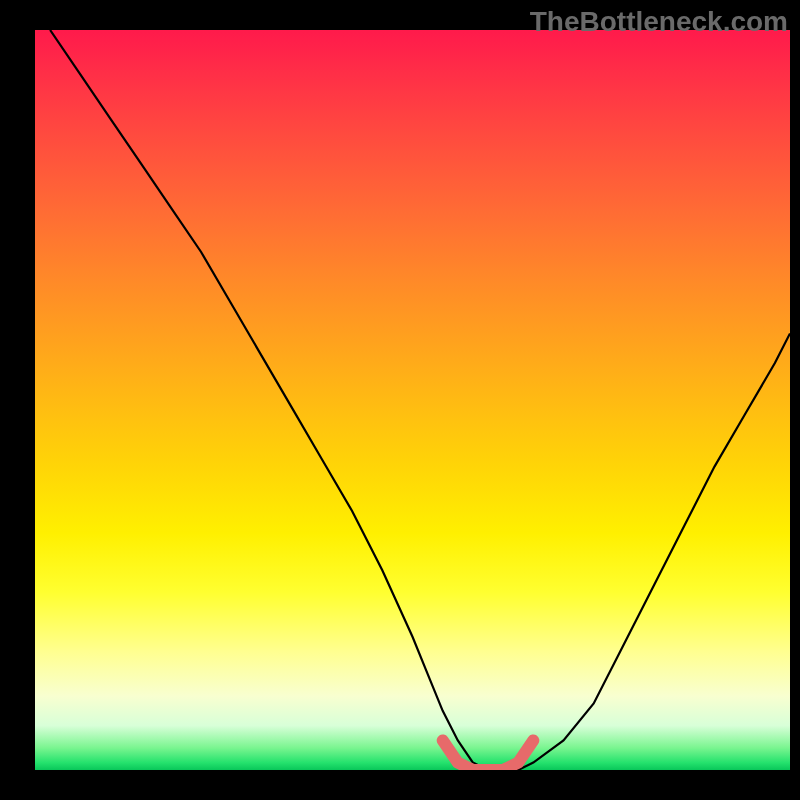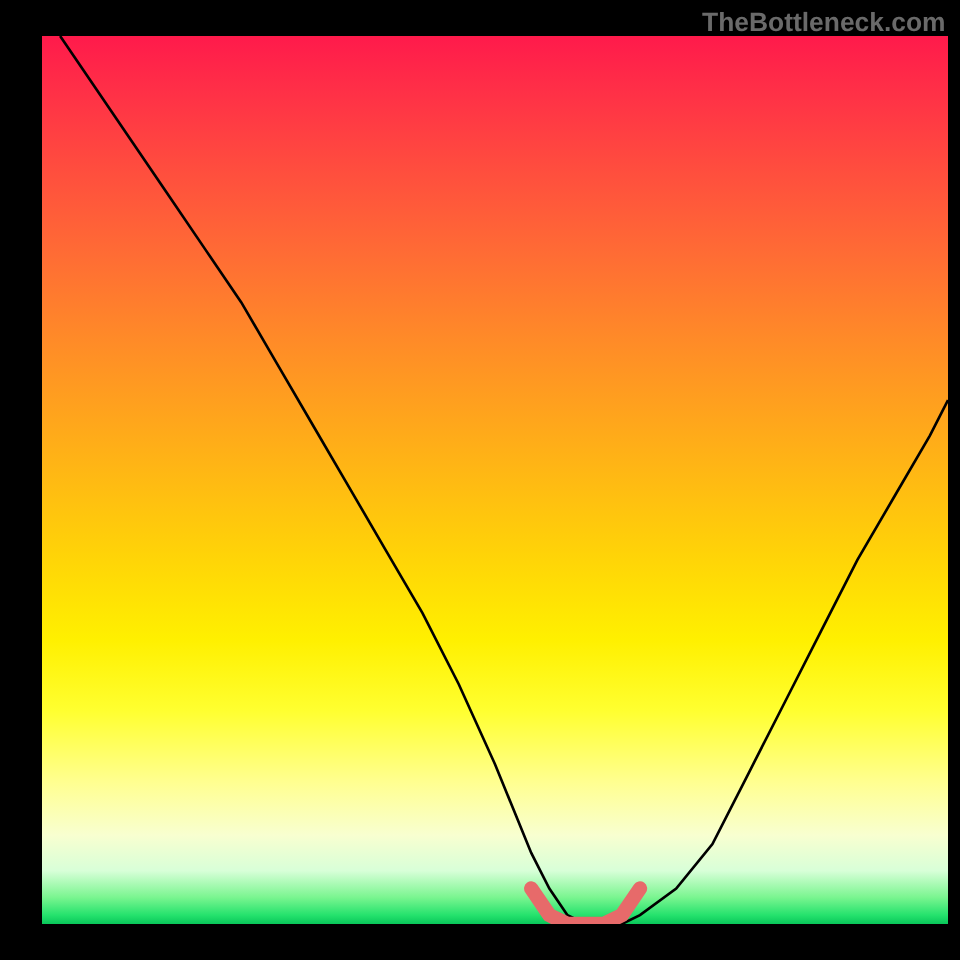--- a/index.html
+++ b/index.html
@@ -8,21 +8,21 @@
     height: 800px;
     background: #000;
     position: relative;
     overflow: hidden;
     font-family: Arial, sans-serif;
   }
   .watermark {
     position: absolute;
     top: 6px;
     right: 12px;
-    font-size: 22px;
+    font-size: 28px;
     font-weight: bold;
     color: #6a6a6a;
     z-index: 10;
   }
   .plot-area {
     position: absolute;
     left: 35px;
     top: 30px;
     width: 755px;
     height: 740px;

